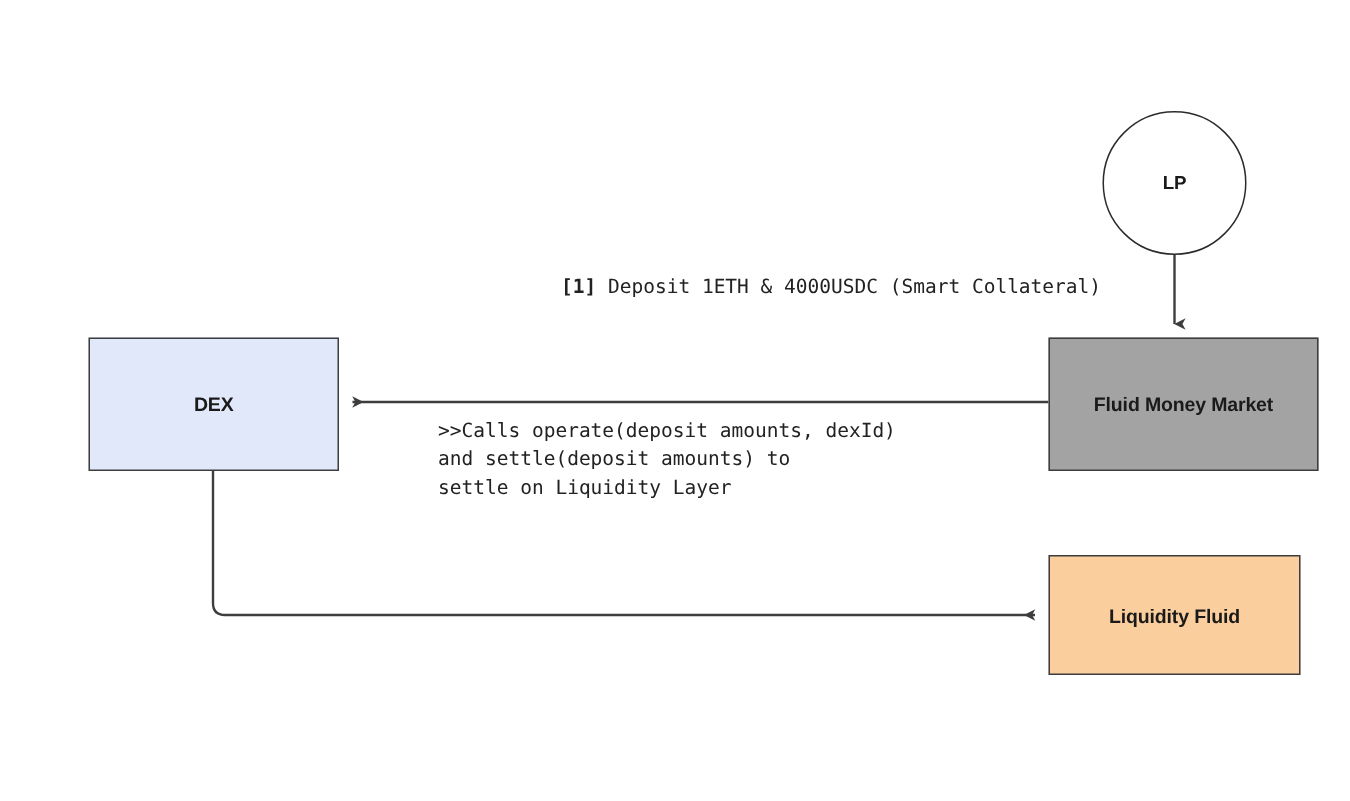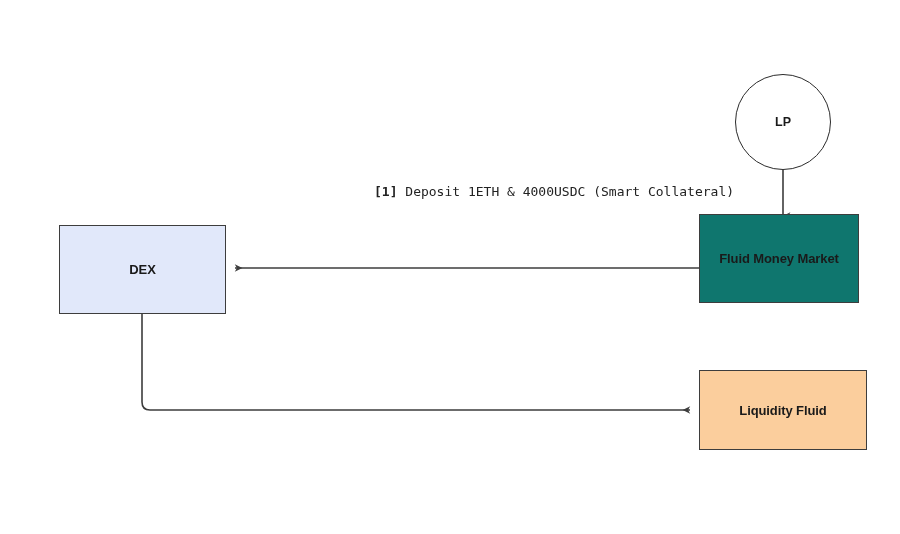--- a/index.html
+++ b/index.html
@@ -41,24 +41,24 @@
   }
   #node-dex {
     left: 59px;
     top: 225px;
     width: 167px;
     height: 89px;
     background: #E1E8FA;
   }
   #node-fluid-money-market {
     left: 699px;
-    top: 214px;
-    width: 160px;
+    top: 225px;
+    width: 180px;
     height: 89px;
-    background: #0f766e;
+    background: #a3a3a3;
   }
   #node-liquidity-layer {
     left: 699px;
     top: 370px;
     width: 168px;
     height: 80px;
     background: #FBCE9D;
   }
   #node-lp {
     left: 735px;
@@ -143,15 +143,16 @@
     <span>Fluid Money Market</span>
   </div>
 
   <div class="node" id="node-liquidity-layer">
     <span>Liquidity Fluid</span>
   </div>
 
   <div class="edge-label" id="label-step1"><span class="step">[1]</span><span> Deposit 1ETH &amp; 4000USDC (Smart Collateral)</span></div>
 
 
+  <div class="edge-label" id="label-calls"><div>&gt;&gt;Calls operate(deposit amounts, dexId)</div><div>and settle(deposit amounts) to</div><div>settle on Liquidity Layer</div></div>
 
 
 </div>
 
 </body></html>

